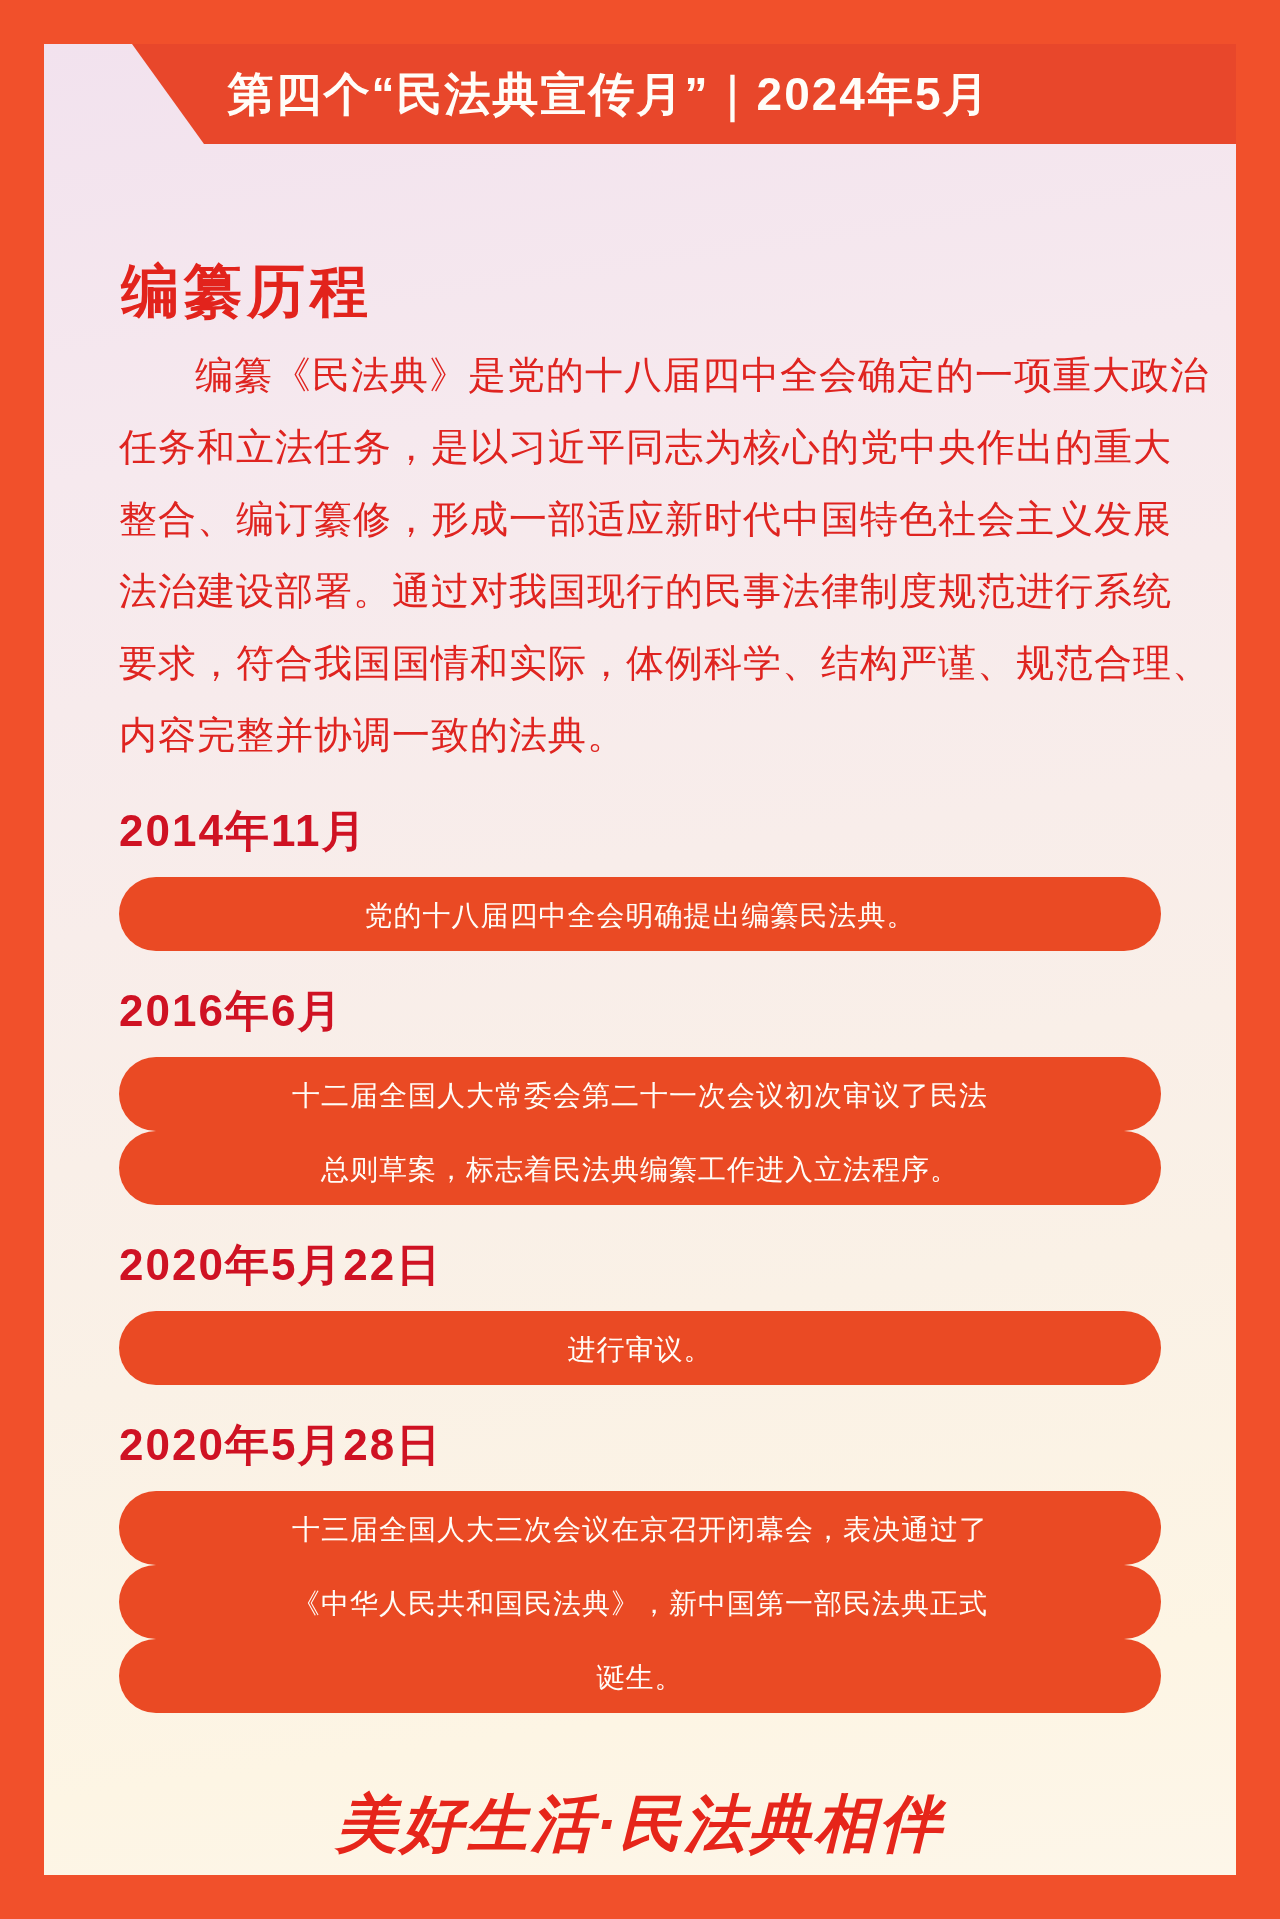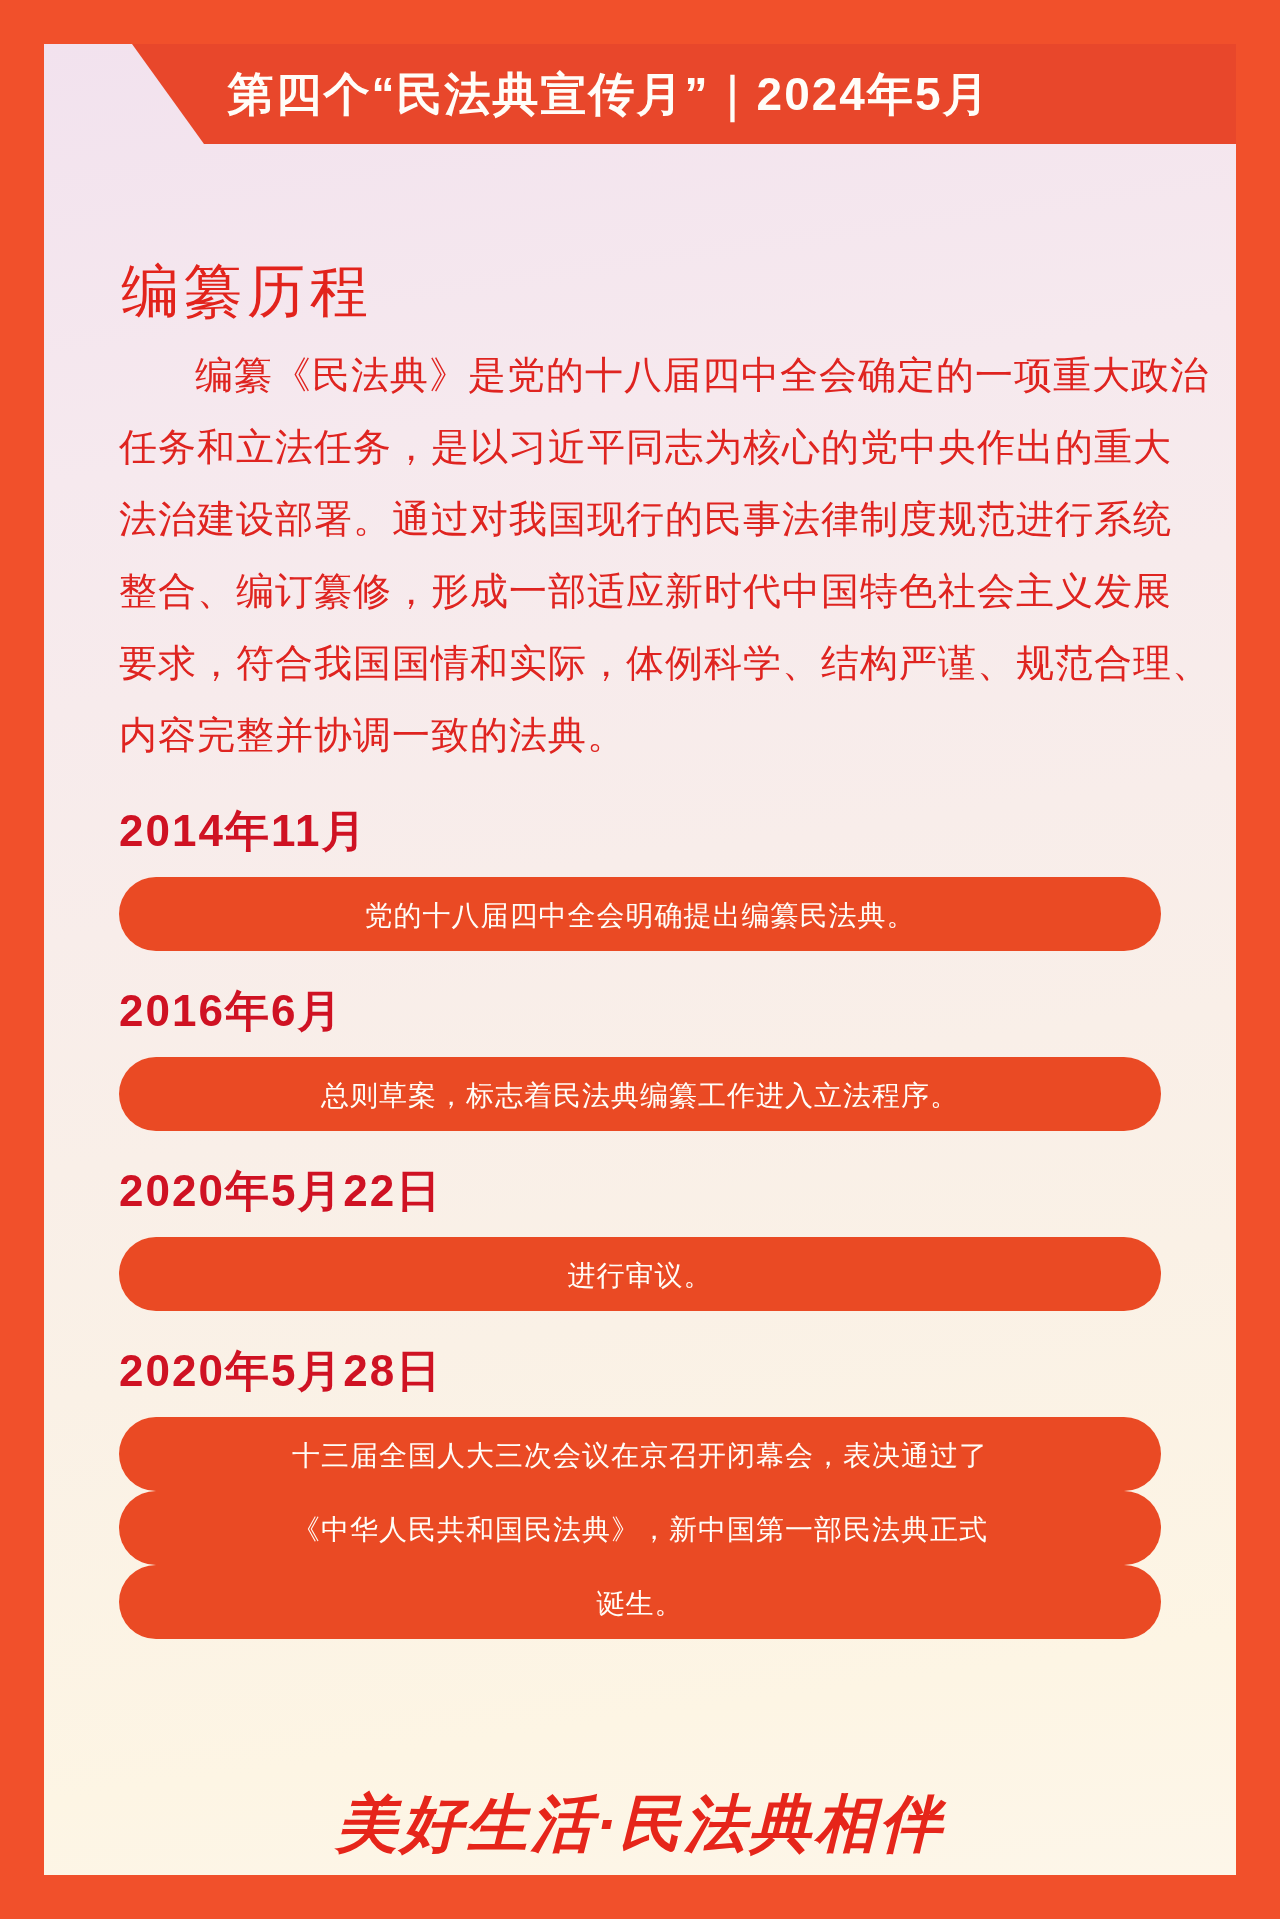--- a/index.html
+++ b/index.html
@@ -58,21 +58,21 @@
     position: relative;
     flex: 1;
     display: flex;
     flex-direction: column;
     padding: 0 75px;
   }
   .page-title {
     margin: 215px 0 16px 2px;
     font-size: 58px;
     line-height: 64px;
-    font-weight: 400;
+    font-weight: 700;
     letter-spacing: 5px;
     color: #e2231c;
   }
   .para-line {
     font-size: 38px;
     line-height: 72px;
     color: #df2420;
     letter-spacing: 1px;
     text-align: justify;
     text-align-last: justify;
@@ -125,33 +125,34 @@
       <span class="ribbon-text">第四个“民法典宣传月”｜2024年5月</span>
     </div>
 
     <div class="content">
 
       <h1 class="page-title">编纂历程</h1>
 
       <div>
         <div class="para-line first">编纂《民法典》是党的十八届四中全会确定的一项重大政治</div>
         <div class="para-line">任务和立法任务，是以习近平同志为核心的党中央作出的重大</div>
+        <div class="para-line">整合、编订纂修，形成一部适应新时代中国特色社会主义发展</div>
         <div class="para-line">法治建设部署。通过对我国现行的民事法律制度规范进行系统</div>
-        <div class="para-line">整合、编订纂修，形成一部适应新时代中国特色社会主义发展</div>
         <div class="para-line">要求，符合我国国情和实际，体例科学、结构严谨、规范合理、</div>
         <div class="para-line last">内容完整并协调一致的法典。</div>
       </div>
 
       <section>
         <div class="tl-date">2014年11月</div>
         <div class="pill">党的十八届四中全会明确提出编纂民法典。</div>
       </section>
 
       <section>
         <div class="tl-date">2016年6月</div>
+        <div class="pill">十二届全国人大常委会第二十一次会议初次审议了民法</div>
         <div class="pill">总则草案，标志着民法典编纂工作进入立法程序。</div>
       </section>
 
       <section>
         <div class="tl-date">2020年5月22日</div>
         <div class="pill">进行审议。</div>
       </section>
 
       <section>
         <div class="tl-date">2020年5月28日</div>

